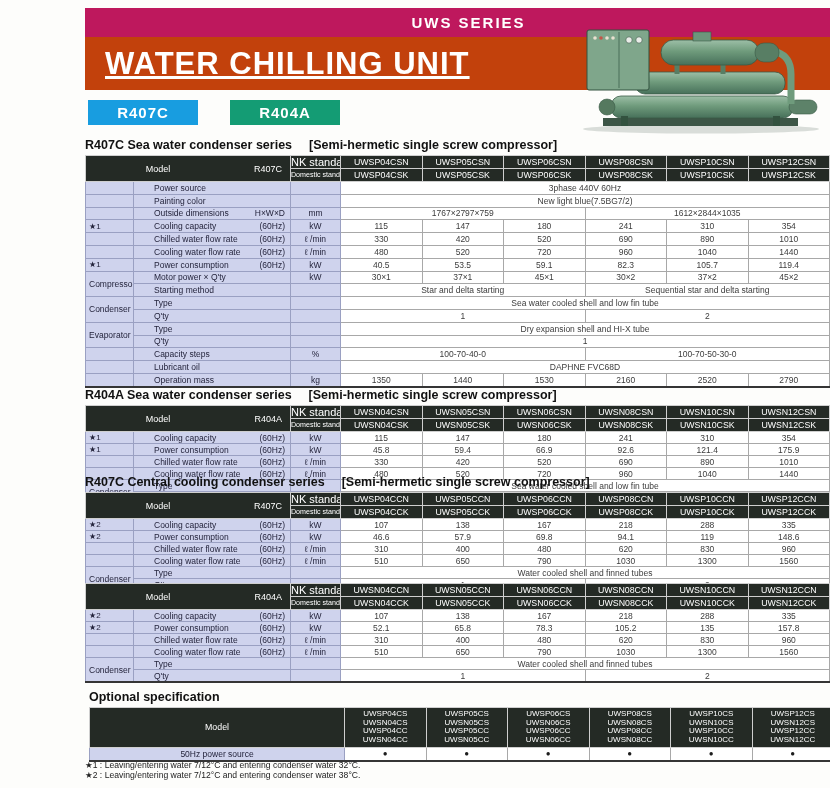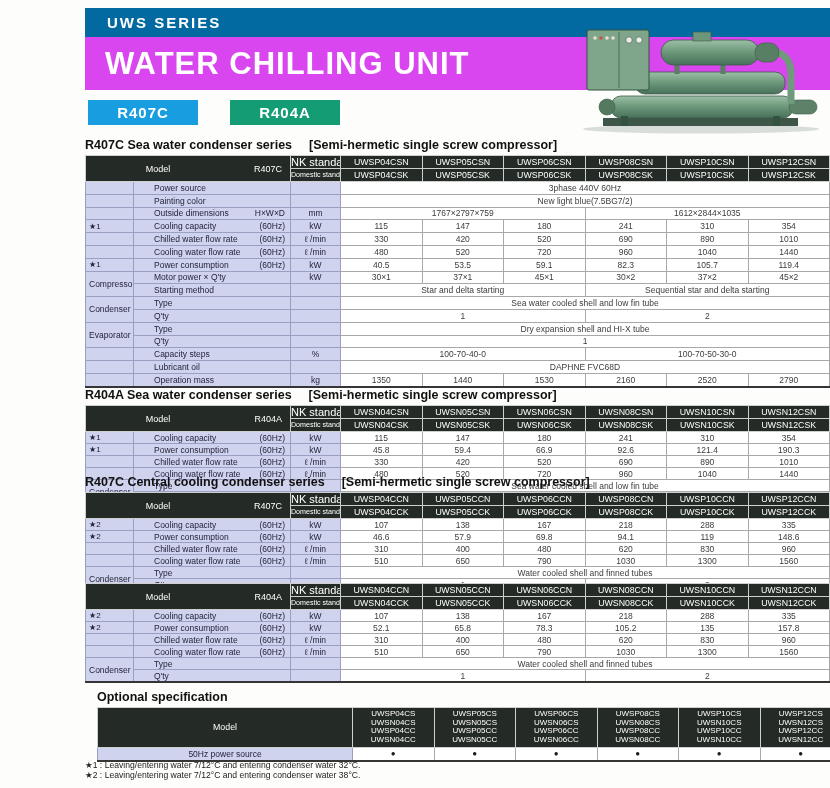--- a/index.html
+++ b/index.html
@@ -16,21 +16,21 @@
              font-size:31px;font-weight:bold;letter-spacing:1px;}
   .badge{position:absolute;top:100px;width:110px;height:25px;color:#fff;font-weight:bold;
          font-size:15px;display:flex;align-items:center;justify-content:center;letter-spacing:1px;}
   .badge-r407c{left:3px;background:#189de0;}
   .badge-r404a{left:145px;background:#149c74;}
   .photo{position:absolute;left:488px;top:10px;width:252px;height:125px;z-index:5;}
 
   
   .section{position:absolute;left:0;width:745px;}
   .sec-0{top:138px}.sec-1{top:388px}.sec-2{top:475px}.sec-3{top:583px}
-  #opt{position:absolute;left:12px;top:690px;width:678px;}
+  #opt{position:absolute;left:4px;top:690px;width:678px;}
   .sec-title{font-size:12.5px;font-weight:bold;color:#111;margin:0 0 3px 0;white-space:nowrap;}
   .t-br{margin-left:17px;}
 
   table.spec{border-collapse:collapse;width:745px;table-layout:fixed;
              border:1px solid #5a5a5a;border-bottom:2px solid #353535;}
   .spec th{background:#242a25;color:#fff;font-weight:normal;font-size:8.8px;height:12px;
            border:1px solid #cfcfcf;padding:0;overflow:hidden;white-space:nowrap;}
   th.mh{display:table-cell;position:relative;}
   th.mh .ml{position:absolute;left:0;right:60px;top:0;bottom:0;display:flex;align-items:center;justify-content:center;font-size:9px;}
   th.mh .rf{position:absolute;right:8px;top:0;bottom:0;display:flex;align-items:center;font-size:9px;}
@@ -54,24 +54,24 @@
   #opt .spec td{height:12px;}
 
   .footnotes{position:absolute;left:0;top:760px;width:745px;font-size:8.6px;color:#222;line-height:10px;}
 </style>
 </head>
 <body>
 
 <div class="page">
   <div class="content" id="content">
 
-    <div class="band-dark" style="background: #0369a1;">
+    <div class="band-dark" style="background: #be185d; justify-content: center;">
       <span>UWS SERIES</span>
     </div>
-    <div class="band-blue" style="background: #d946ef;">
+    <div class="band-blue" style="background: #c2410c; text-decoration: underline;">
       <span>WATER CHILLING UNIT</span>
     </div>
     <div class="badge badge-r407c" style="background: rgb(24, 157, 224);">R407C</div>
     <div class="badge badge-r404a" style="background: rgb(20, 156, 116);">R404A</div>
 
     <div class="photo">
       <svg viewBox="0 0 252 125" width="252" height="125" xmlns="http://www.w3.org/2000/svg">
         <defs>
           <linearGradient id="cyl" x1="0" y1="0" x2="0" y2="1">
             <stop offset="0" stop-color="#9dbfa7"></stop>
@@ -328,21 +328,21 @@
             </tr>
             <tr>
               <td class="star">★1</td>
               <td class="lbl"><span class="hz">(60Hz)</span><span class="ltx">Power consumption</span></td>
               <td class="unit">kW</td>
               <td class="val">45.8</td>
               <td class="val">59.4</td>
               <td class="val">66.9</td>
               <td class="val">92.6</td>
               <td class="val">121.4</td>
-              <td class="val">190.3</td>
+              <td class="val">175.9</td>
             </tr>
             <tr>
               <td class="star"></td>
               <td class="lbl"><span class="hz">(60Hz)</span><span class="ltx">Chilled water flow rate</span></td>
               <td class="unit">ℓ /min</td>
               <td class="val">330</td>
               <td class="val">420</td>
               <td class="val">520</td>
               <td class="val">690</td>
               <td class="val">890</td>

